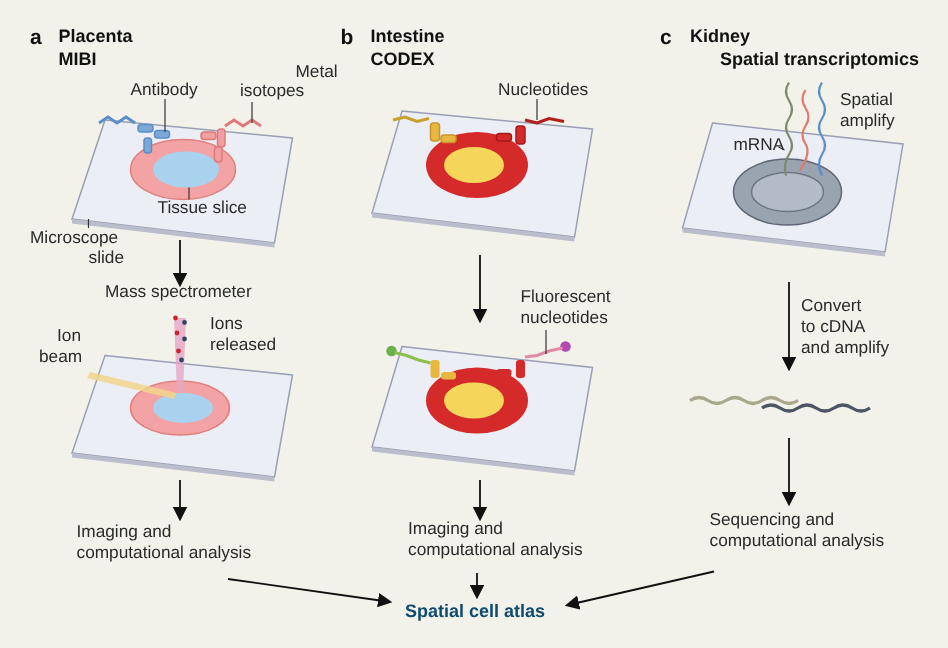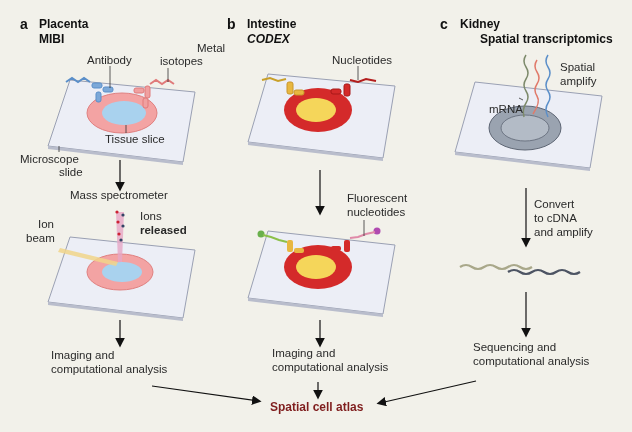--- a/index.html
+++ b/index.html
@@ -6,21 +6,21 @@
   body {
     width: 632px; height: 432px; overflow: hidden;
     background: #f2f1ea;
     font-family: "Liberation Sans", sans-serif;
     color: #222;
     position: relative;
   }
   .txt { position: absolute; font-size: 11.5px; line-height: 13px; color: #2a2a2a; white-space: nowrap; }
   .panel-letter { position: absolute; font-weight: bold; font-size: 14px; color: #111; }
   .panel-title { position: absolute; font-weight: bold; font-size: 12px; line-height: 14px; color: #111; white-space: nowrap; }
-  .bold { font-weight: bold; color: #7f1d1d; }
+  .bold { font-weight: bold; color: #0c4a6e; }
   svg.art { position: absolute; left: 0; top: 0; }
 </style>
 </head>
 <body>
 
 <svg class="art" width="632" height="432" viewBox="0 0 632 432">
   <defs>
     <marker id="ah" markerWidth="8" markerHeight="8" refX="5" refY="4" orient="auto">
       <path d="M0,0 L8,4 L0,8 z" fill="#111"></path>
     </marker>
@@ -148,37 +148,37 @@
 <div class="txt" style="left:87px;top:54px;">Antibody</div>
 <div class="txt" style="left:160px;top:42px;padding-left:37px;">Metal</div>
 <div class="txt" style="left:160px;top:55px;">isotopes</div>
 <div class="txt" style="left:105px;top:133px;">Tissue slice</div>
 <div class="txt" style="left:20px;top:153px;">Microscope</div>
 <div class="txt" style="left:59px;top:166px;">slide</div>
 <div class="txt" style="left:70px;top:189px;">Mass spectrometer</div>
 <div class="txt" style="left:38px;top:218px;">Ion</div>
 <div class="txt" style="left:26px;top:232px;">beam</div>
 <div class="txt" style="left:140px;top:210px;">Ions</div>
-<div class="txt" style="left:140px;top:224px;font-weight:bold;">released</div>
+<div class="txt" style="left:140px;top:224px;">released</div>
 <div class="txt" style="left:51px;top:349px;">Imaging and</div>
 <div class="txt" style="left:51px;top:363px;">computational analysis</div>
 
 <div class="panel-letter" style="left:227px;top:16px;">b</div>
 <div class="panel-title" style="left:247px;top:17px;">Intestine</div>
-<div class="panel-title" style="left:247px;top:32px;font-style:italic;">CODEX</div>
+<div class="panel-title" style="left:247px;top:32px;">CODEX</div>
 <div class="txt" style="left:332px;top:54px;">Nucleotides</div>
 <div class="txt" style="left:347px;top:192px;">Fluorescent</div>
 <div class="txt" style="left:347px;top:206px;">nucleotides</div>
 <div class="txt" style="left:272px;top:347px;">Imaging and</div>
 <div class="txt" style="left:272px;top:361px;">computational analysis</div>
 
 <div class="panel-letter" style="left:440px;top:16px;">c</div>
 <div class="panel-title" style="left:460px;top:17px;">Kidney</div>
 <div class="panel-title" style="left:460px;top:32px;margin-left:20px;">Spatial transcriptomics</div>
-<div class="txt" style="left:489px;top:91px;margin-top:12px;">mRNA</div>
+<div class="txt" style="left:489px;top:91px;">mRNA</div>
 <div class="txt" style="left:560px;top:61px;">Spatial</div>
 <div class="txt" style="left:560px;top:75px;">amplify</div>
 <div class="txt" style="left:534px;top:198px;">Convert</div>
 <div class="txt" style="left:534px;top:212px;">to cDNA</div>
 <div class="txt" style="left:534px;top:226px;">and amplify</div>
 <div class="txt" style="left:473px;top:341px;">Sequencing and</div>
 <div class="txt" style="left:473px;top:355px;">computational analysis</div>
 
 <div class="txt bold" style="left:270px;top:401px;font-size:12px;">Spatial cell atlas</div>
 

